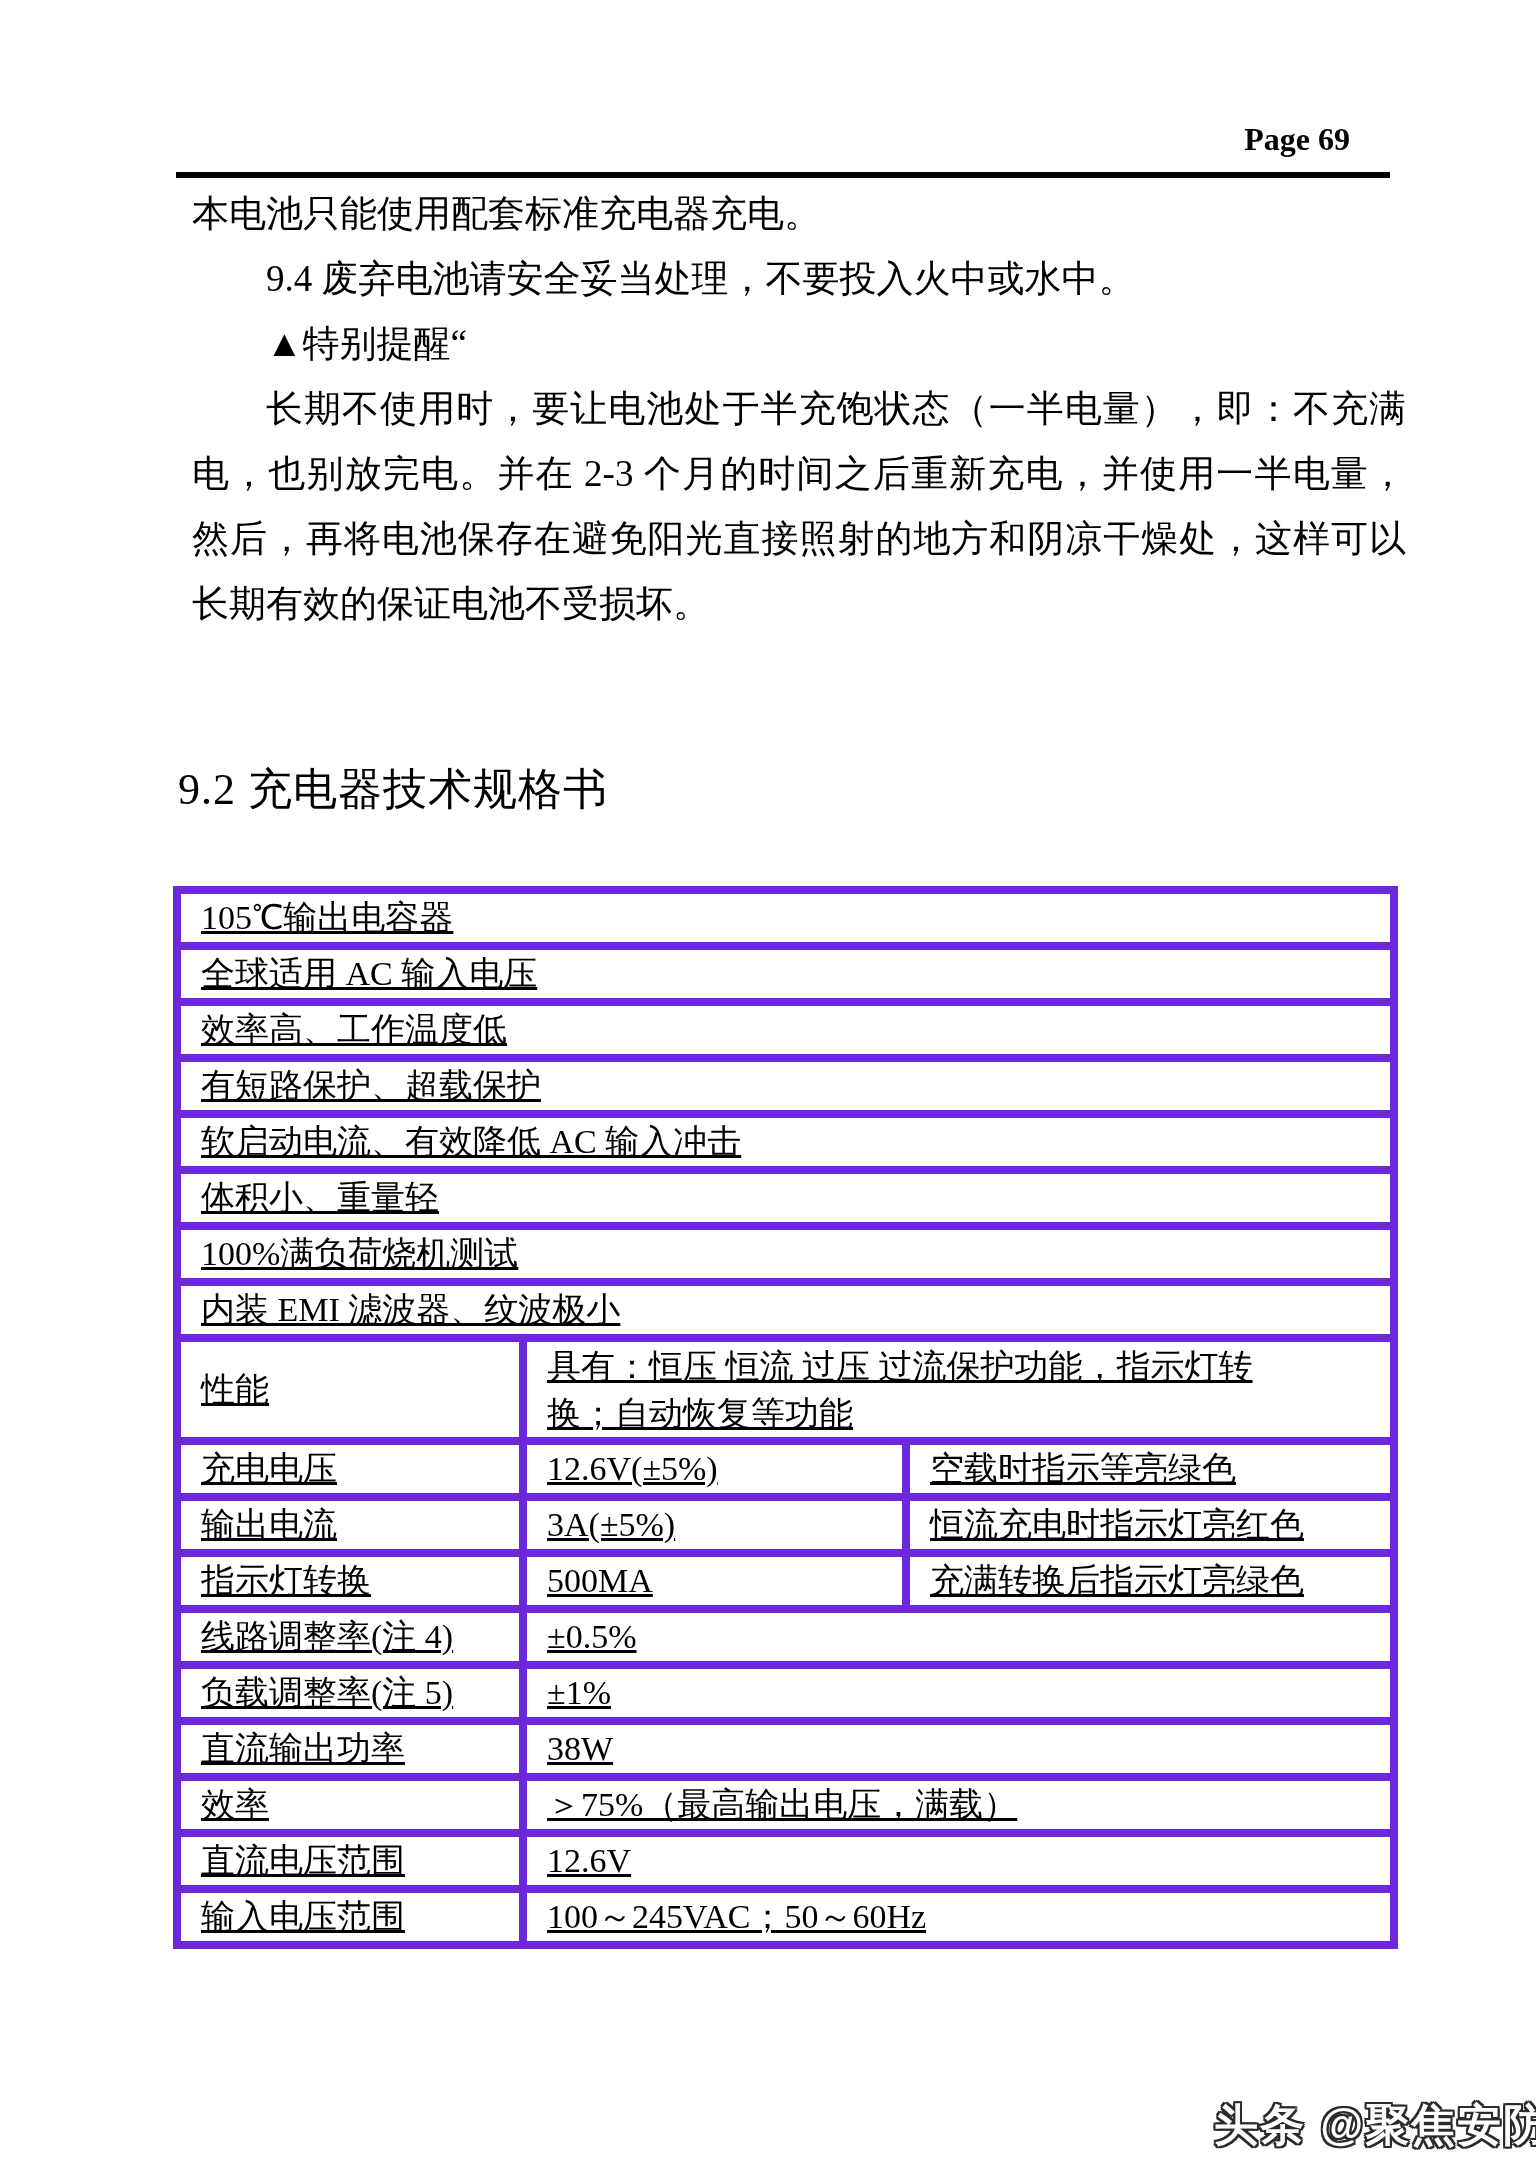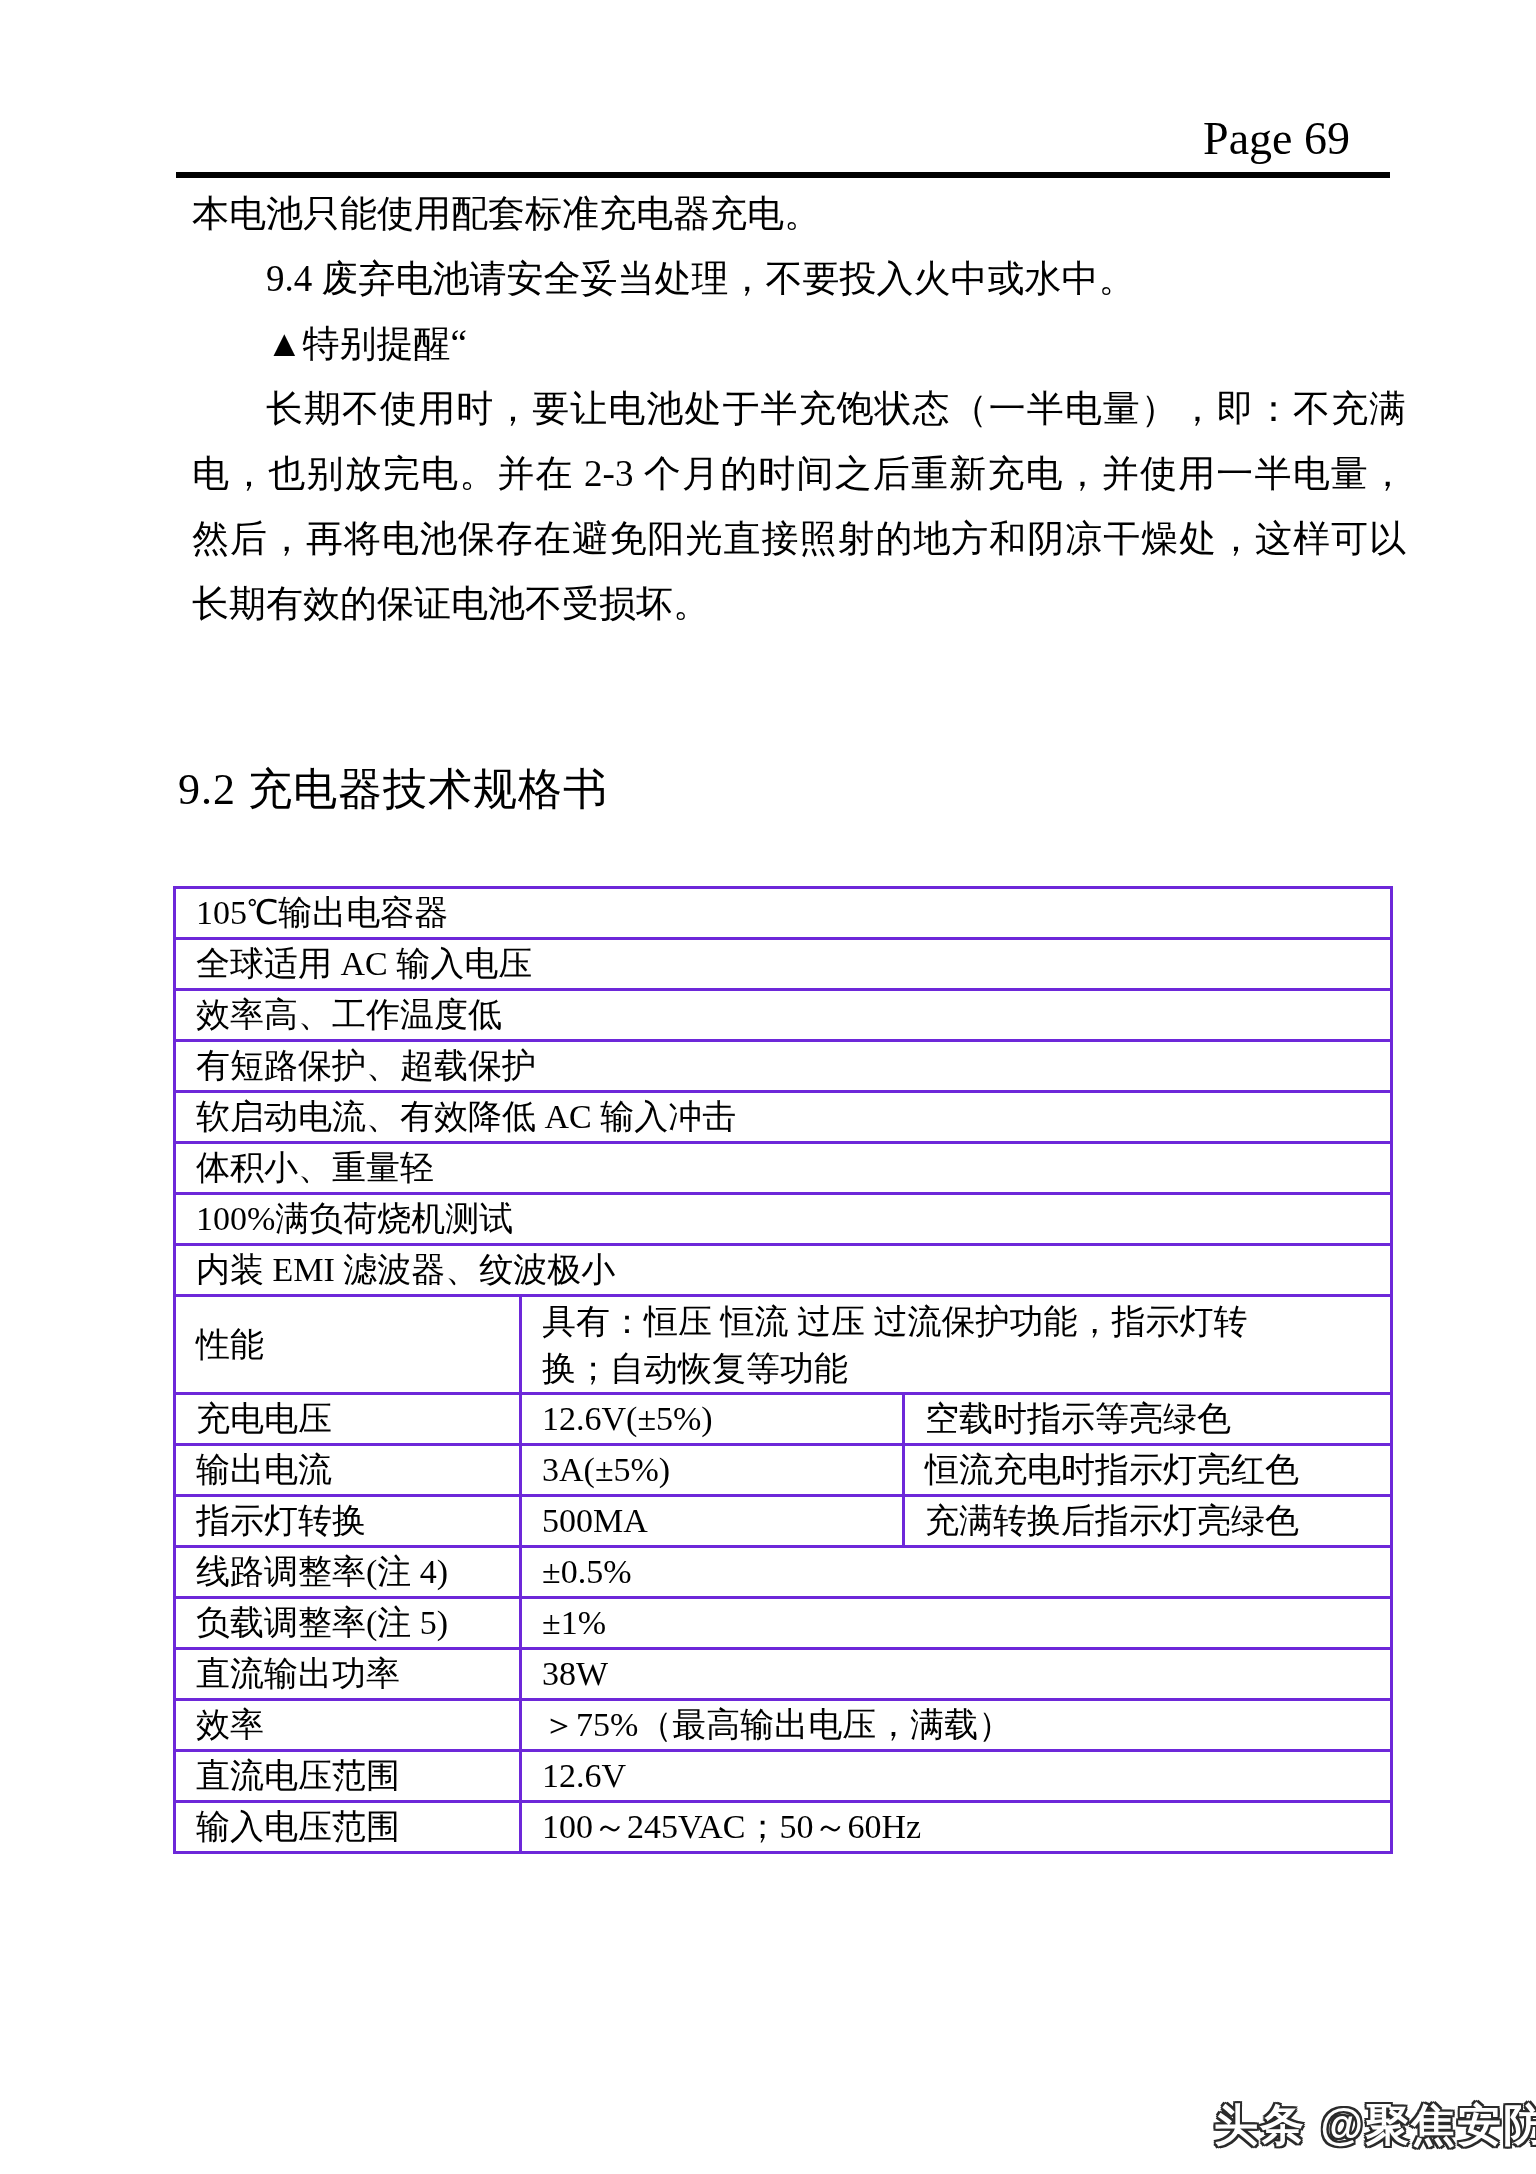--- a/index.html
+++ b/index.html
@@ -16,23 +16,23 @@
     font-family: "Liberation Serif", serif;
     overflow: hidden;
   }
   
   .page-number {
     position: absolute;
     top: 118px;
     left: 176px;
     width: 1174px;
     text-align: right;
-    font-size: 46px;
+    font-size: 32px;
     line-height: 42px;
-    font-weight: normal;
+    font-weight: bold;
     font-family: "Liberation Serif", serif;
   }
   .header-rule {
     position: absolute;
     left: 176px;
     top: 172px;
     width: 1214px;
     height: 6px;
     background: #000000;
   }
@@ -69,26 +69,27 @@
   .spec-table {
     position: absolute;
     left: 173px;
     top: 886px;
     width: 1217px;
     border-collapse: collapse;
     table-layout: fixed;
     font-size: 34px;
   }
   .spec-table td {
-    border: 3px solid #6d28d9;
+    border: 8px solid #6d28d9;
     padding: 0 8px 0 20px;
     vertical-align: middle;
     text-align: left;
     overflow: hidden;
     white-space: nowrap;
+    text-decoration: underline;
   }
   .spec-table tr.r  td { height: 48px; }
   .spec-table tr.rp td { height: 95px; }
   .spec-table td.wrap {
     white-space: normal;
     line-height: 47px;
     padding-right: 110px;
   }
   
   .watermark {

